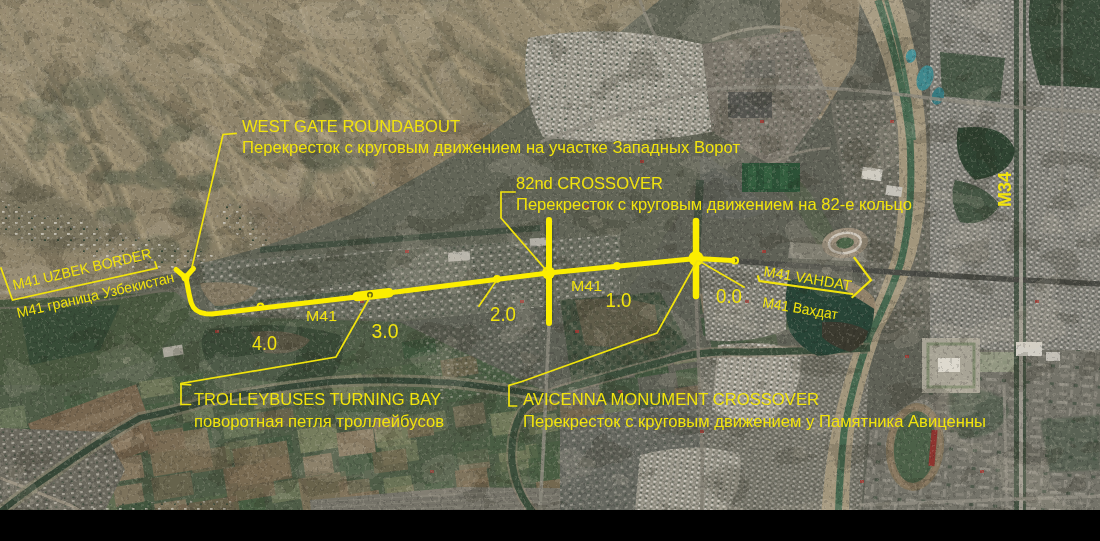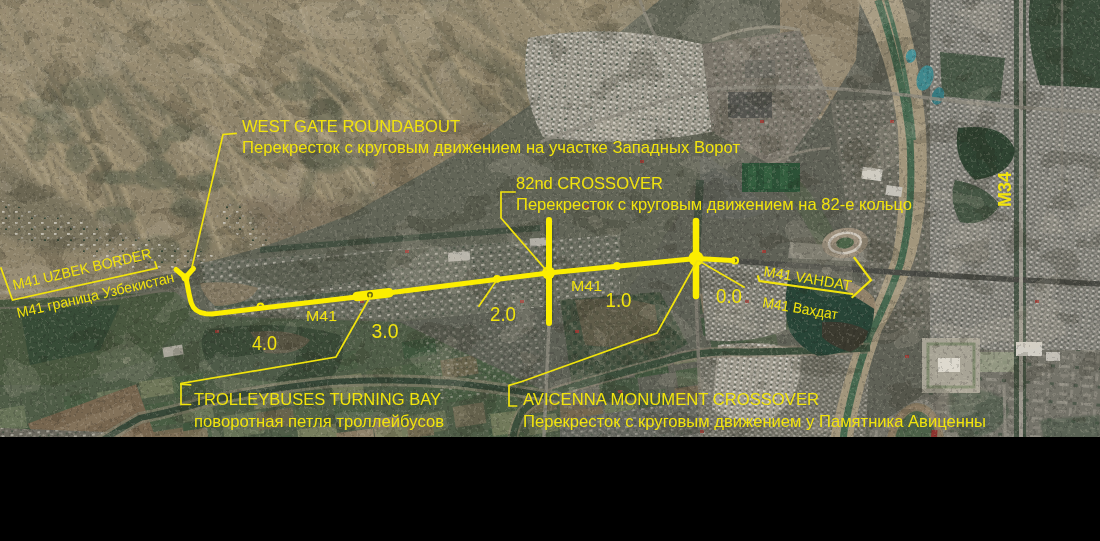--- a/index.html
+++ b/index.html
@@ -1,15 +1,15 @@
 <!DOCTYPE html>
 <html><head><meta charset="utf-8"><title>map</title>
 <style>
 html,body{margin:0;padding:0;background:#000;}
-#wrap{width:1100px;height:437px;overflow:hidden;position:relative;}
+#wrap{width:1100px;height:510px;overflow:hidden;position:relative;}
 svg{display:block;}
 </style></head>
 <body>
 
 <div id="wrap">
 <svg width="1100" height="541" viewBox="0 0 1100 541">
 <defs>
 <pattern id="spkd" width="6" height="5" patternUnits="userSpaceOnUse" patternTransform="rotate(8)">
   <rect x="0" y="0" width="2.6" height="1.9" fill="#dbd7ce"></rect>
   <rect x="3.4" y="2.6" width="2.1" height="1.7" fill="#b8b4a8"></rect>

